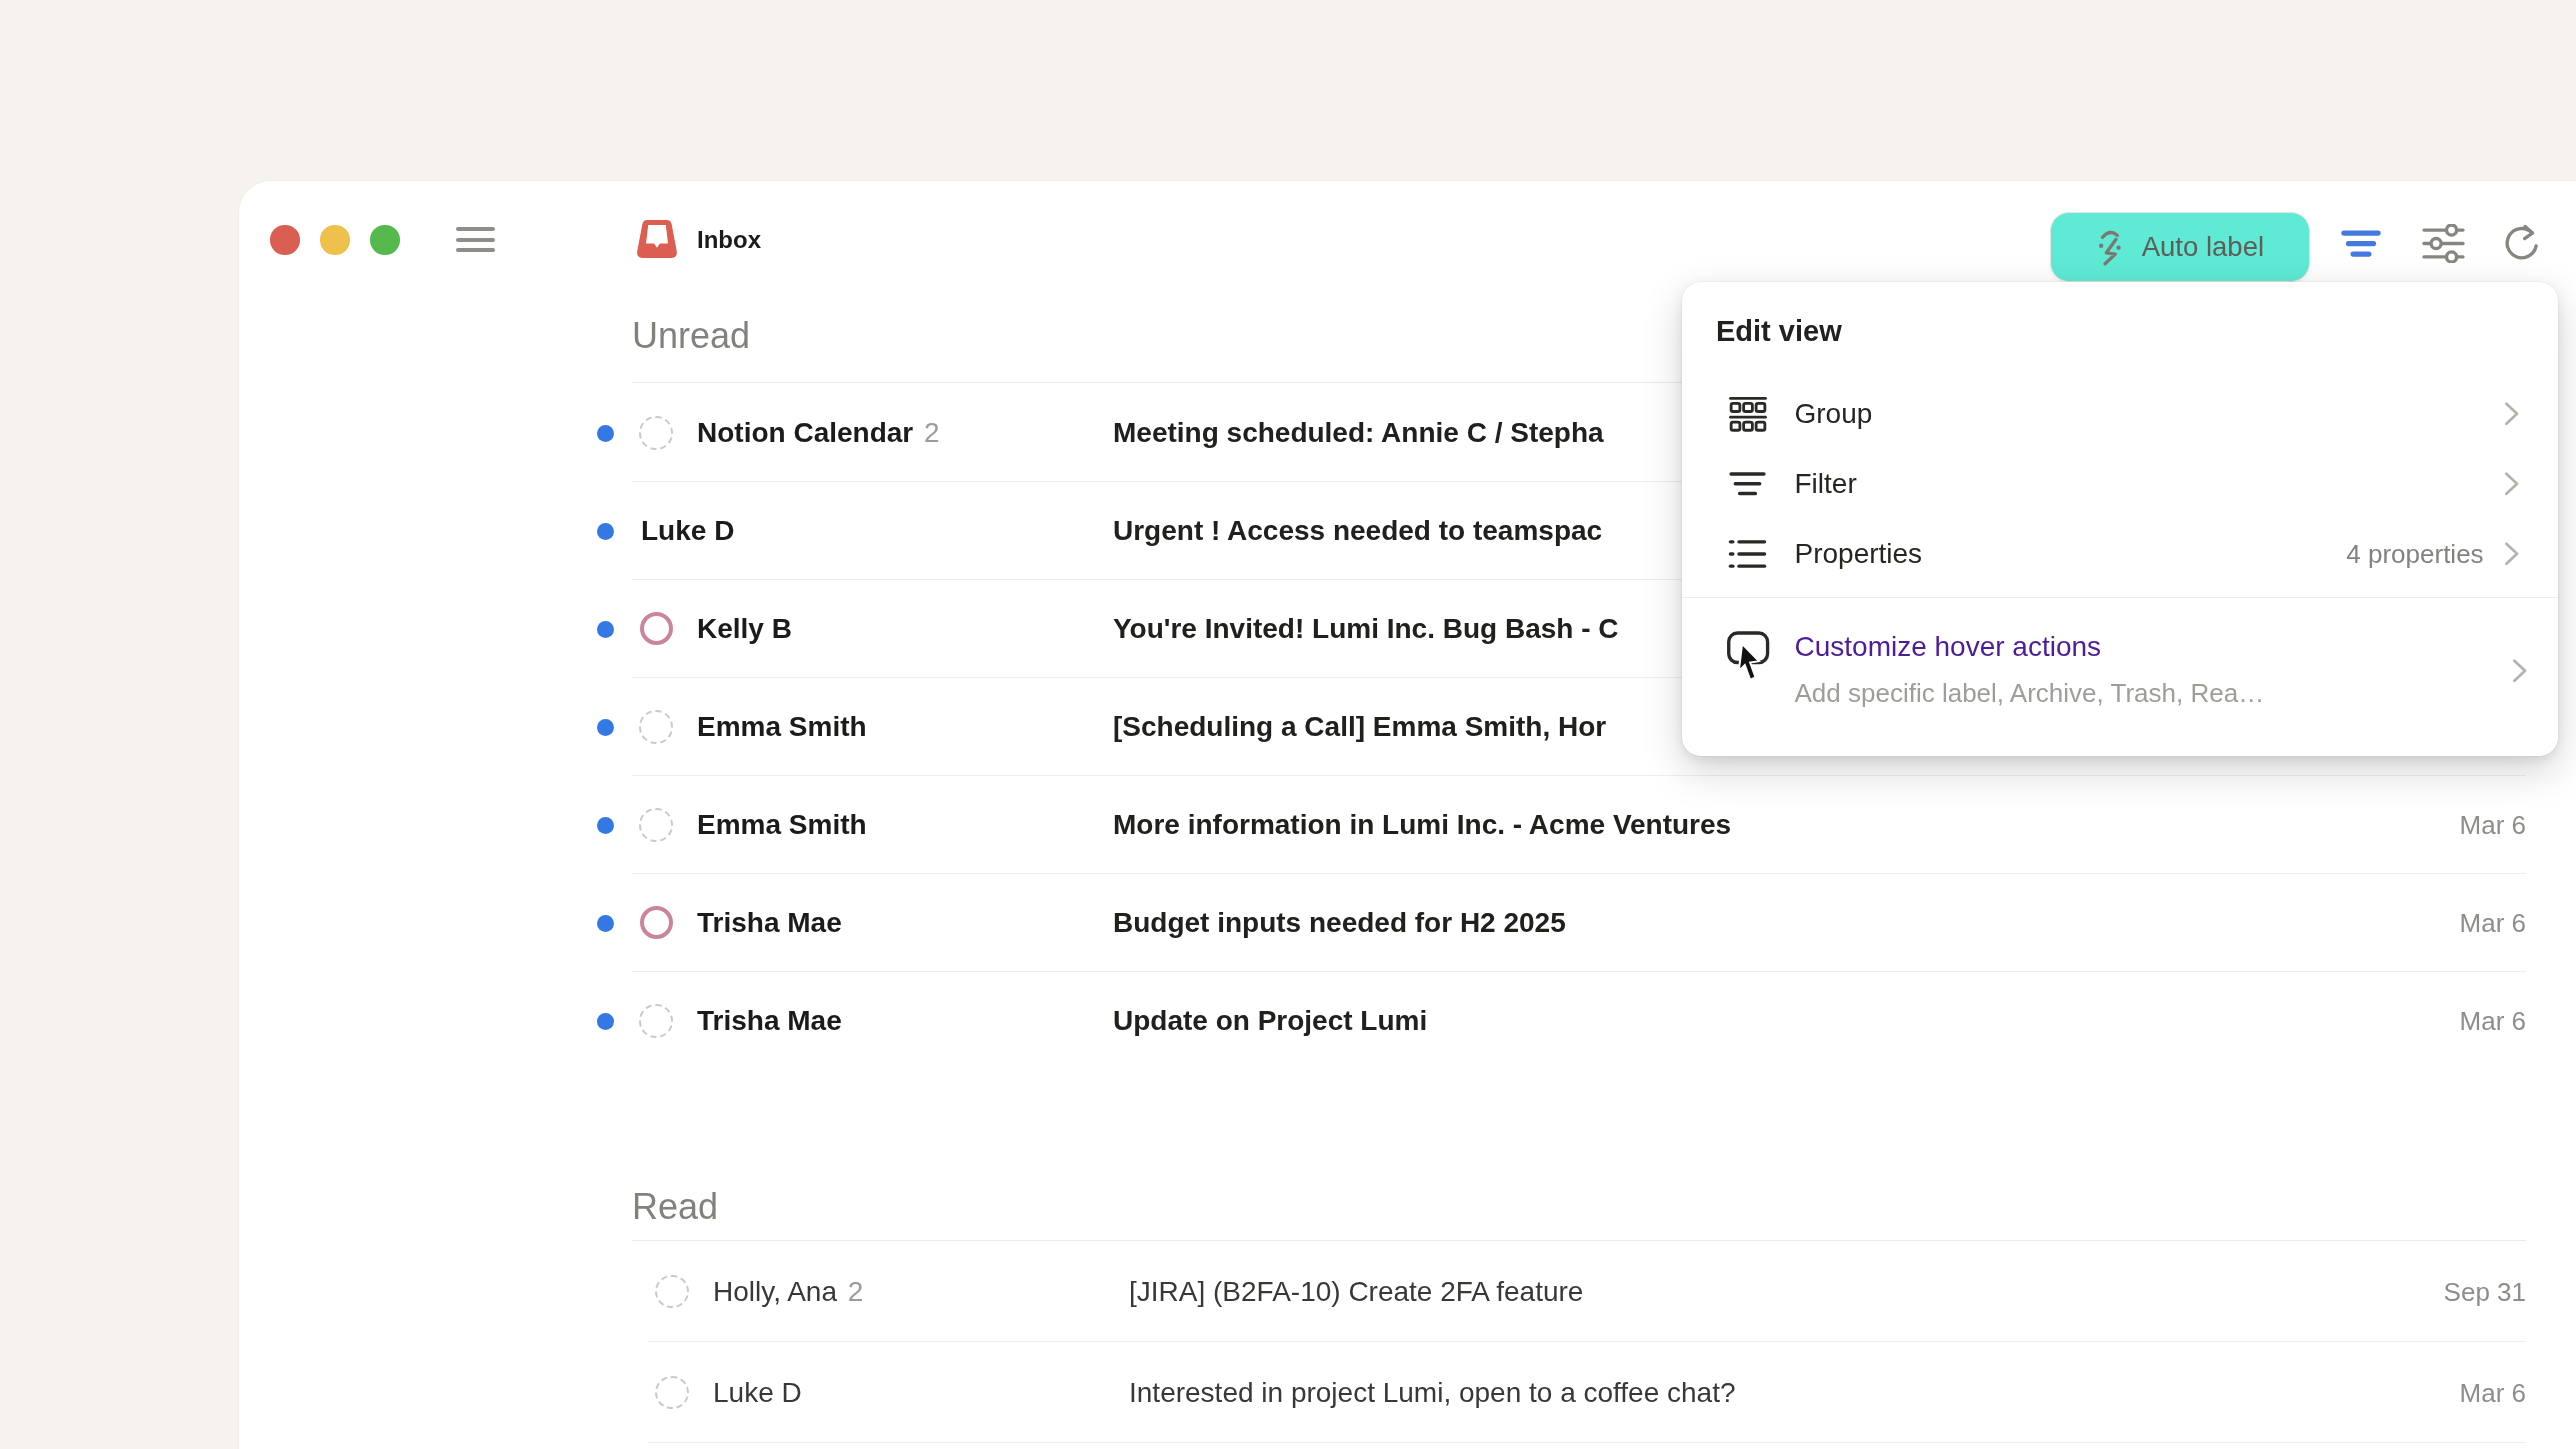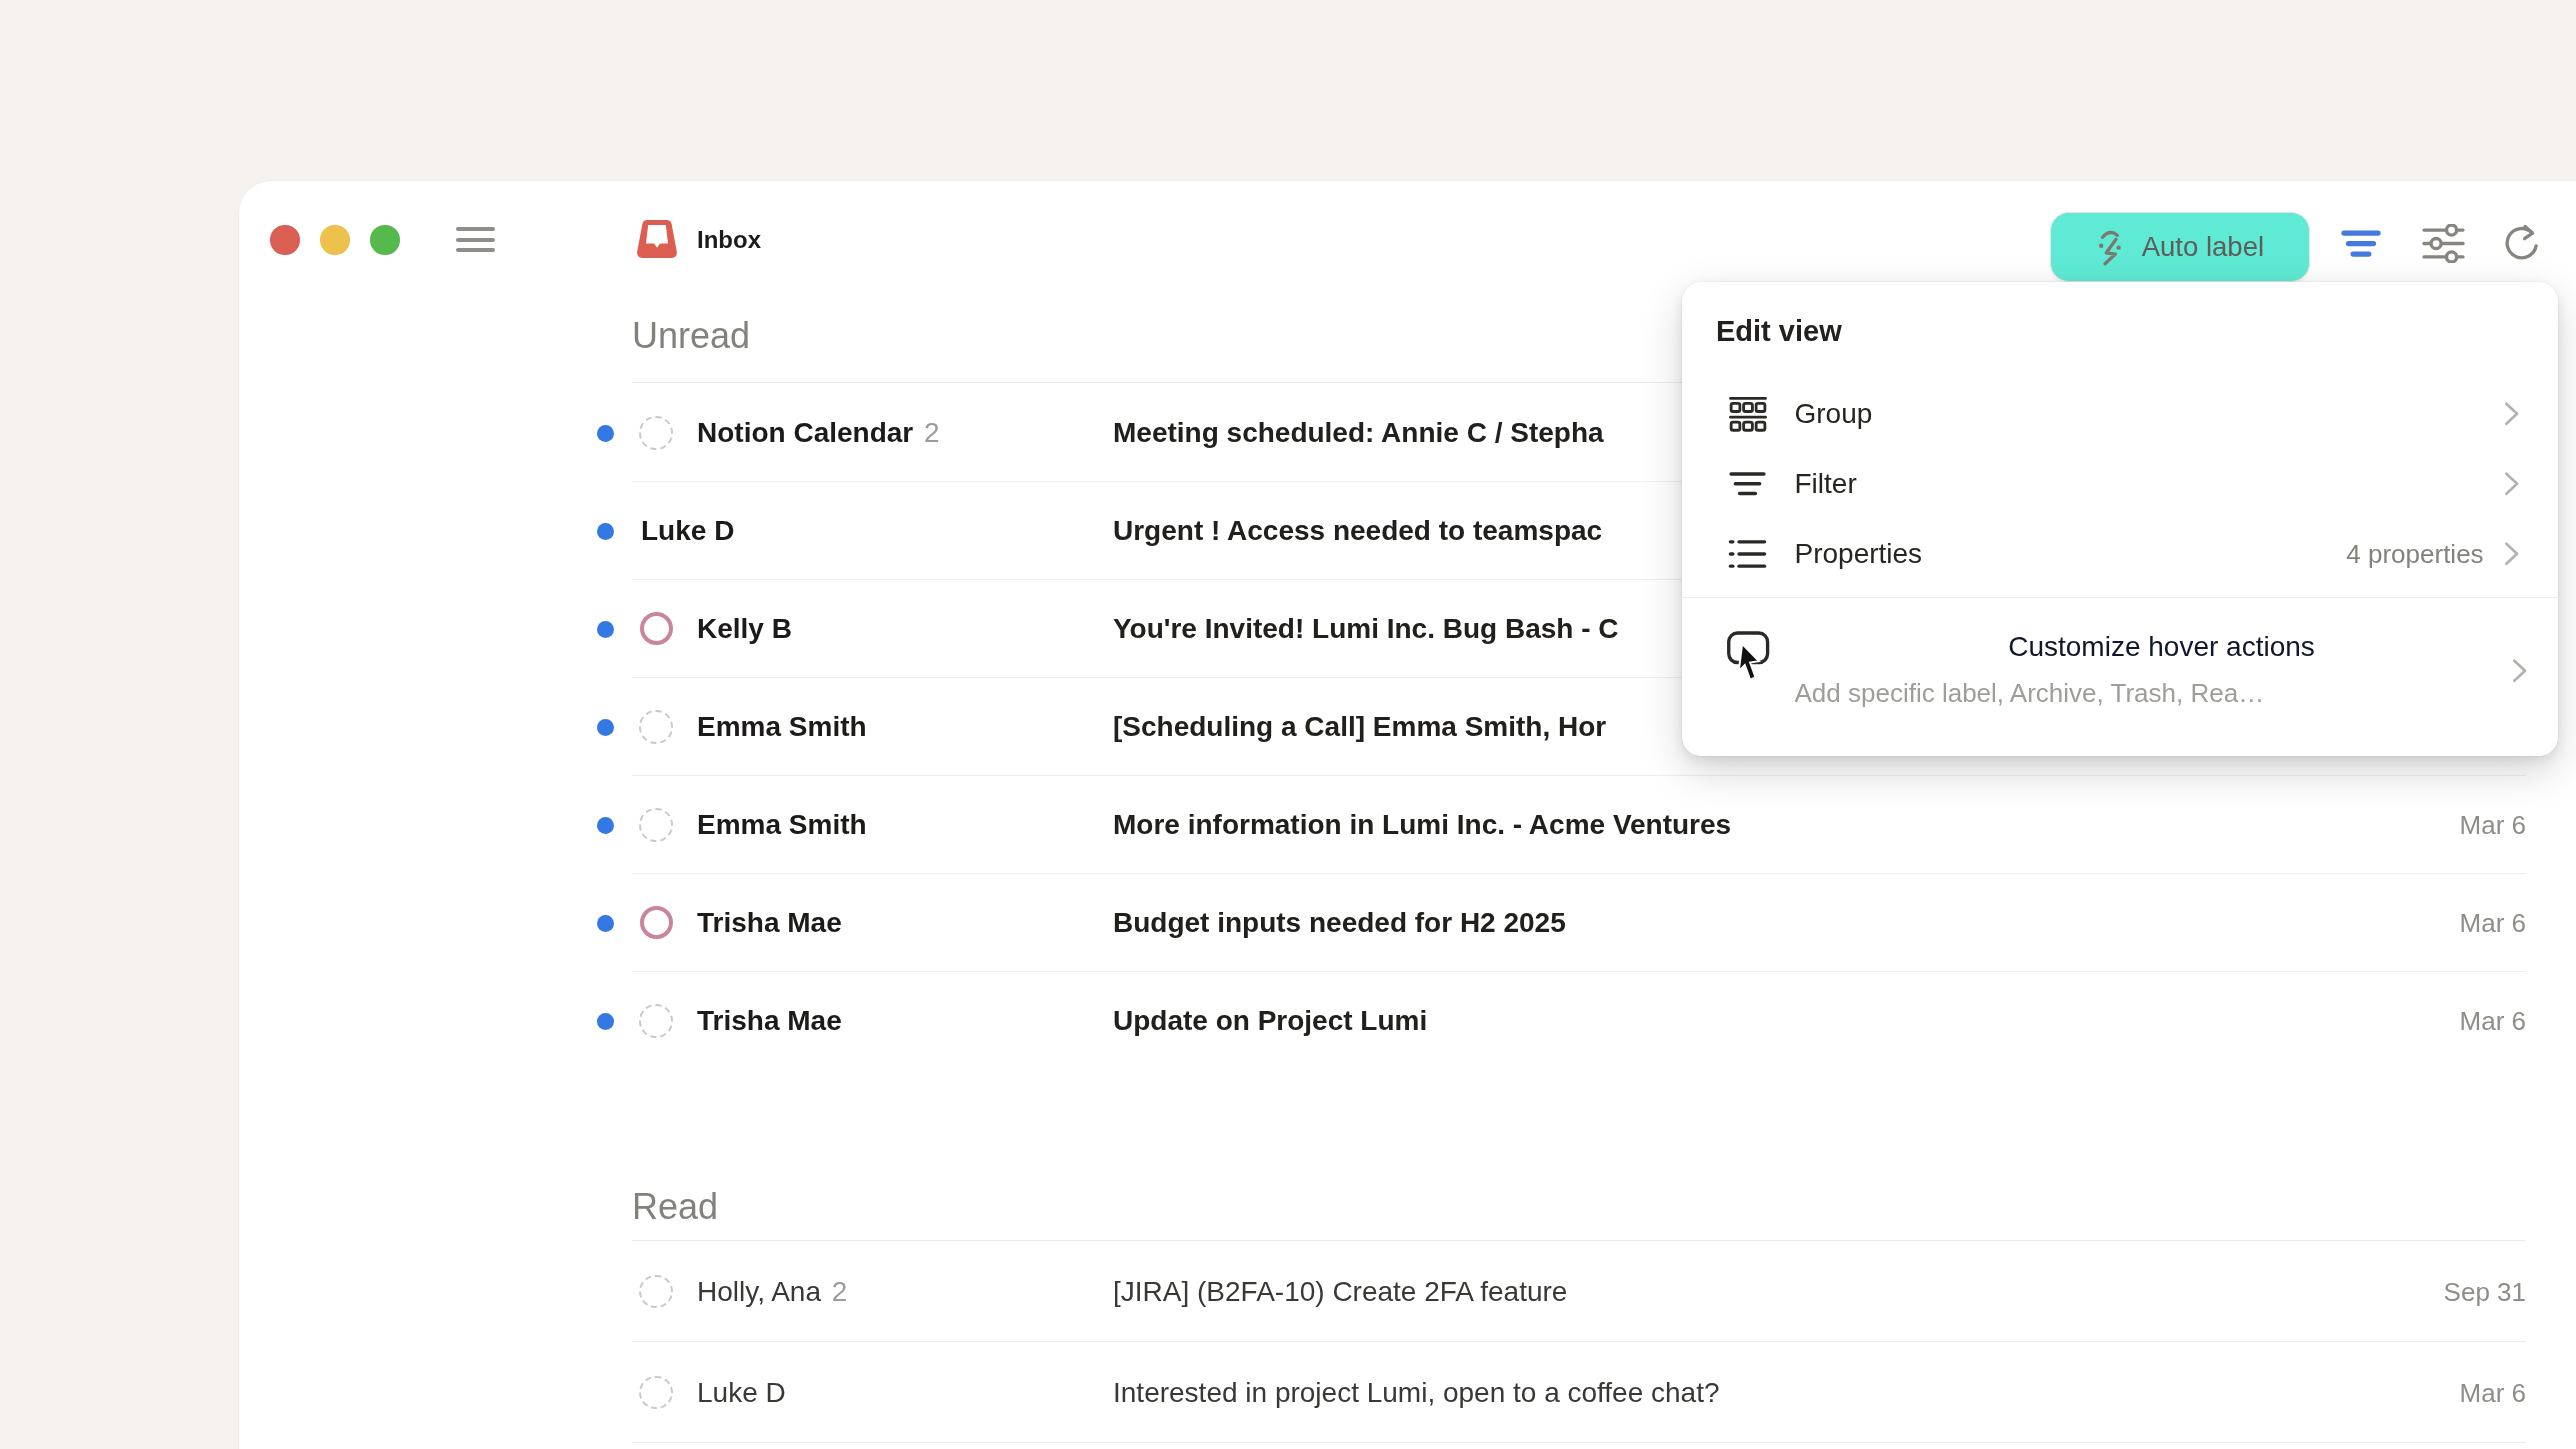--- a/index.html
+++ b/index.html
@@ -66,21 +66,21 @@
   .menu{margin-top:29.5px;}
   .menu-item{position:relative;height:70px;display:flex;align-items:center;padding:0 38px 0 44px;cursor:pointer;}
   .menu-item .mi-icon{width:43px;height:43px;flex:0 0 43px;display:flex;align-items:center;justify-content:center;color:#2a2925;}
   .menu-item .mi-label{margin-left:25.5px;font-size:28px;color:#26251f;flex:1 1 auto;}
   .menu-item .mi-detail{font-size:26px;color:#84827d;margin-right:19px;}
   .chev{width:17.4px;height:25.5px;flex:0 0 17.4px;color:#b4b2ad;}
   .popover-divider{height:1.3px;background:#ededea;margin-top:8px;}
   .customize{position:relative;padding:31px 29.5px 0 44px;display:flex;cursor:pointer;}
   .customize .mi-icon{width:47px;height:67px;flex:0 0 47px;color:#2a2925;}
   .cz-text{margin-left:21.5px;flex:1 1 auto;min-width:0;}
-  .cz-label{font-size:28px;color:#0f172a;line-height:36px;text-align:center;}
+  .cz-label{font-size:28px;color:#4c1d95;line-height:36px;}
   .cz-sub{margin-top:12px;font-size:26px;color:#9f9d98;line-height:32px;white-space:nowrap;overflow:hidden;}
   .customize .chev{position:absolute;right:29.5px;top:60px;}
   svg{display:block;}
 </style>
 </head>
 <body>
 
 <div class="window">
 
   <div class="traffic t-red"></div>
@@ -185,21 +185,21 @@
         <div class="row last">
           <span class="dot"></span>
           <span class="avatar dashed"></span>
           <span class="sender">Trisha Mae</span>
           <span class="subject">Update on Project Lumi</span>
           <span class="date">Mar 6</span>
         </div>
       </div>
       <div class="section-label" style="top: 1005px;">Read</div>
       <div class="section-divider" style="top: 1059px;"></div>
-      <div class="rows read-rows" style="top: 1060px;">
+      <div class="rows read-rows" style="top: 1060px; padding-left: 16px;">
         <div class="row">
           <span class="avatar dashed"></span>
           <span class="sender">Holly, Ana<span class="count">2</span></span>
           <span class="subject">[JIRA] (B2FA-10) Create 2FA feature</span>
           <span class="date">Sep 31</span>
         </div>
         <div class="row last">
           <span class="avatar dashed"></span>
           <span class="sender">Luke D</span>
           <span class="subject">Interested in project Lumi, open to a coffee chat?</span>

